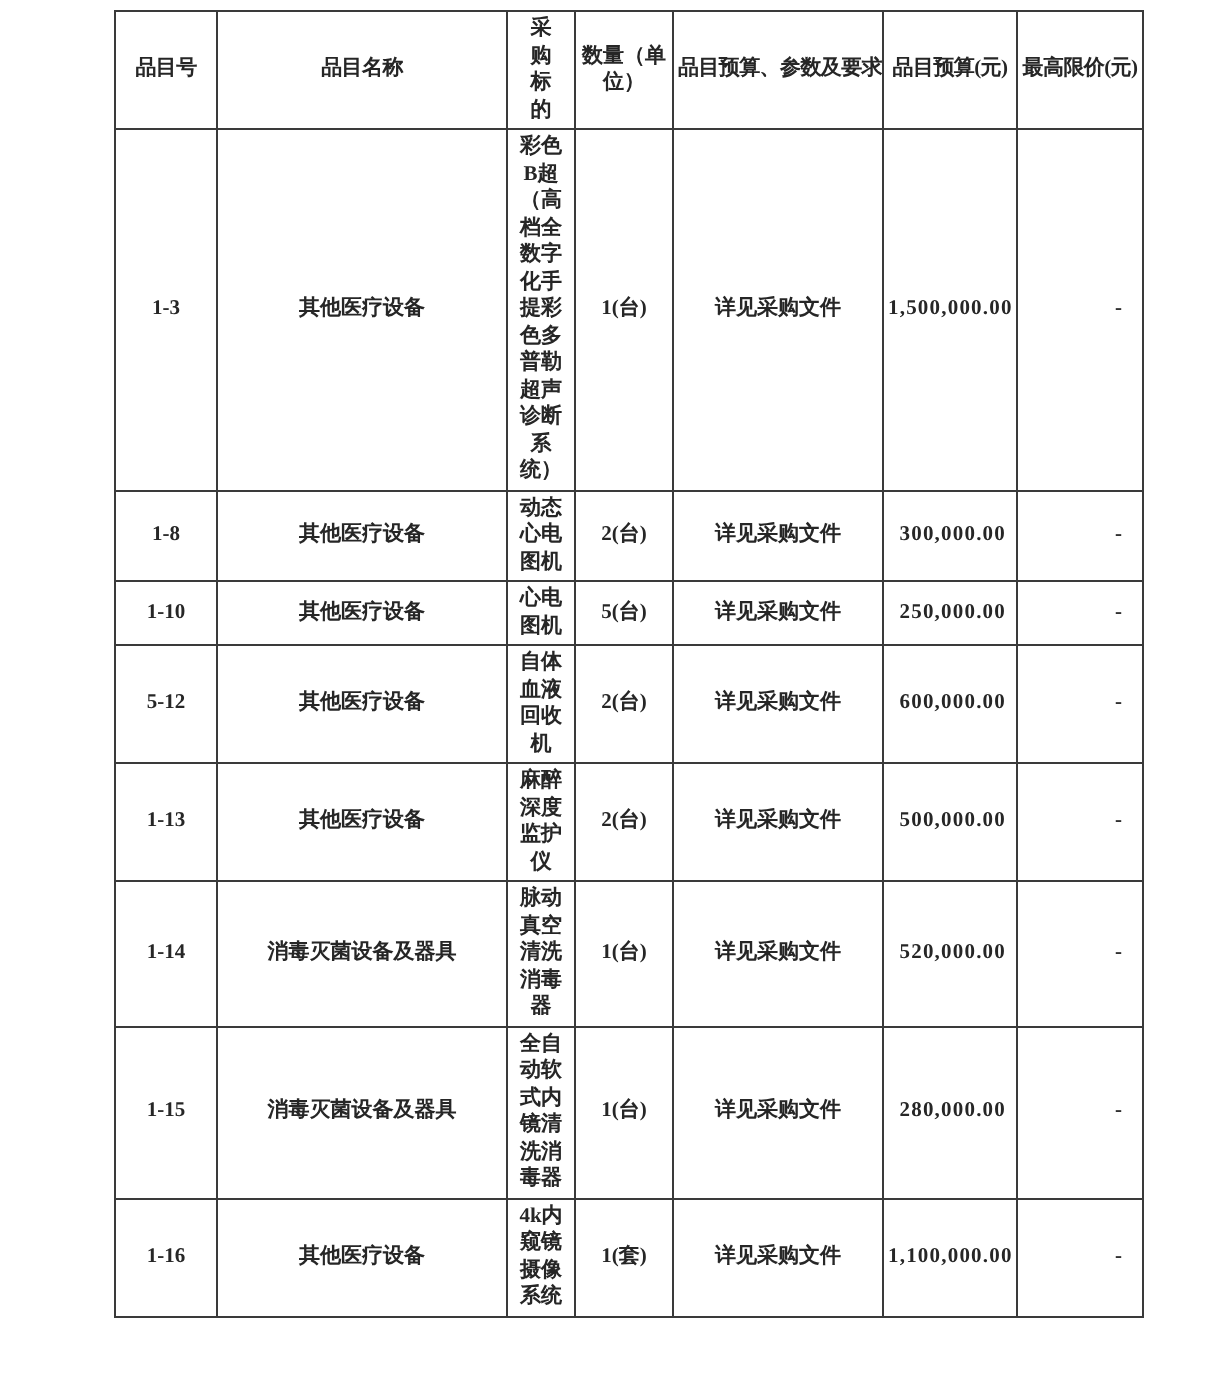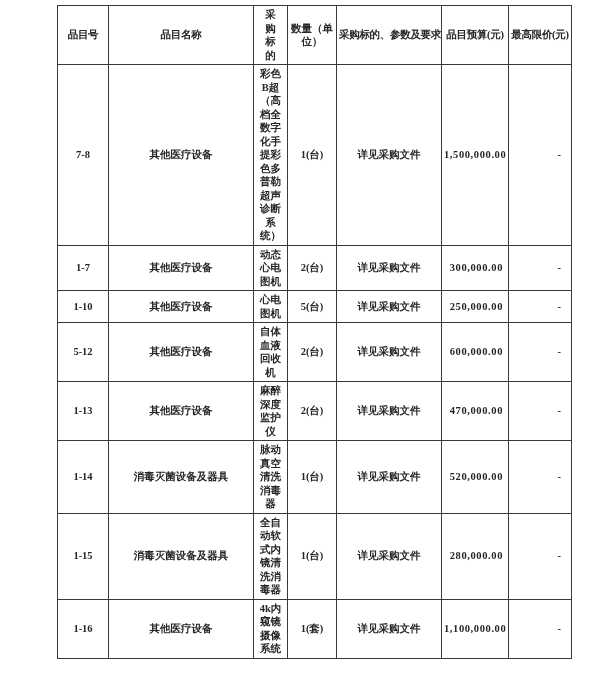--- a/index.html
+++ b/index.html
@@ -77,37 +77,37 @@
       <col style="width:105px">
       <col style="width:67px">
       <col style="width:63px">
     </colgroup>
     <thead>
       <tr>
         <th>品目号</th>
         <th>品目名称</th>
         <th class="wrap target-h">采购标的</th>
         <th class="wrap">数量（单位）</th>
-        <th>采购标的、参数及要求</th>
+        <th>品目预算、参数及要求</th>
         <th>品目预算(元)</th>
         <th>最高限价(元)</th>
       </tr>
     </thead>
     <tbody>
       <tr>
-        <td>7-8</td>
+        <td>1-3</td>
         <td>其他医疗设备</td>
         <td class="target">彩色B超（高档全数字化手提彩色多普勒超声诊断系统）</td>
         <td>1(台)</td>
         <td>详见采购文件</td>
         <td class="budget">1,500,000.00</td>
         <td class="maxprice">-</td>
       </tr>
       <tr>
-        <td>1-7</td>
+        <td>1-8</td>
         <td>其他医疗设备</td>
         <td class="target">动态心电图机</td>
         <td>2(台)</td>
         <td>详见采购文件</td>
         <td class="budget">300,000.00</td>
         <td class="maxprice">-</td>
       </tr>
       <tr>
         <td>1-10</td>
         <td>其他医疗设备</td>
@@ -125,21 +125,21 @@
         <td>详见采购文件</td>
         <td class="budget">600,000.00</td>
         <td class="maxprice">-</td>
       </tr>
       <tr>
         <td>1-13</td>
         <td>其他医疗设备</td>
         <td class="target">麻醉深度监护仪</td>
         <td>2(台)</td>
         <td>详见采购文件</td>
-        <td class="budget">470,000.00</td>
+        <td class="budget">500,000.00</td>
         <td class="maxprice">-</td>
       </tr>
       <tr>
         <td>1-14</td>
         <td>消毒灭菌设备及器具</td>
         <td class="target">脉动真空清洗消毒器</td>
         <td>1(台)</td>
         <td>详见采购文件</td>
         <td class="budget">520,000.00</td>
         <td class="maxprice">-</td>

